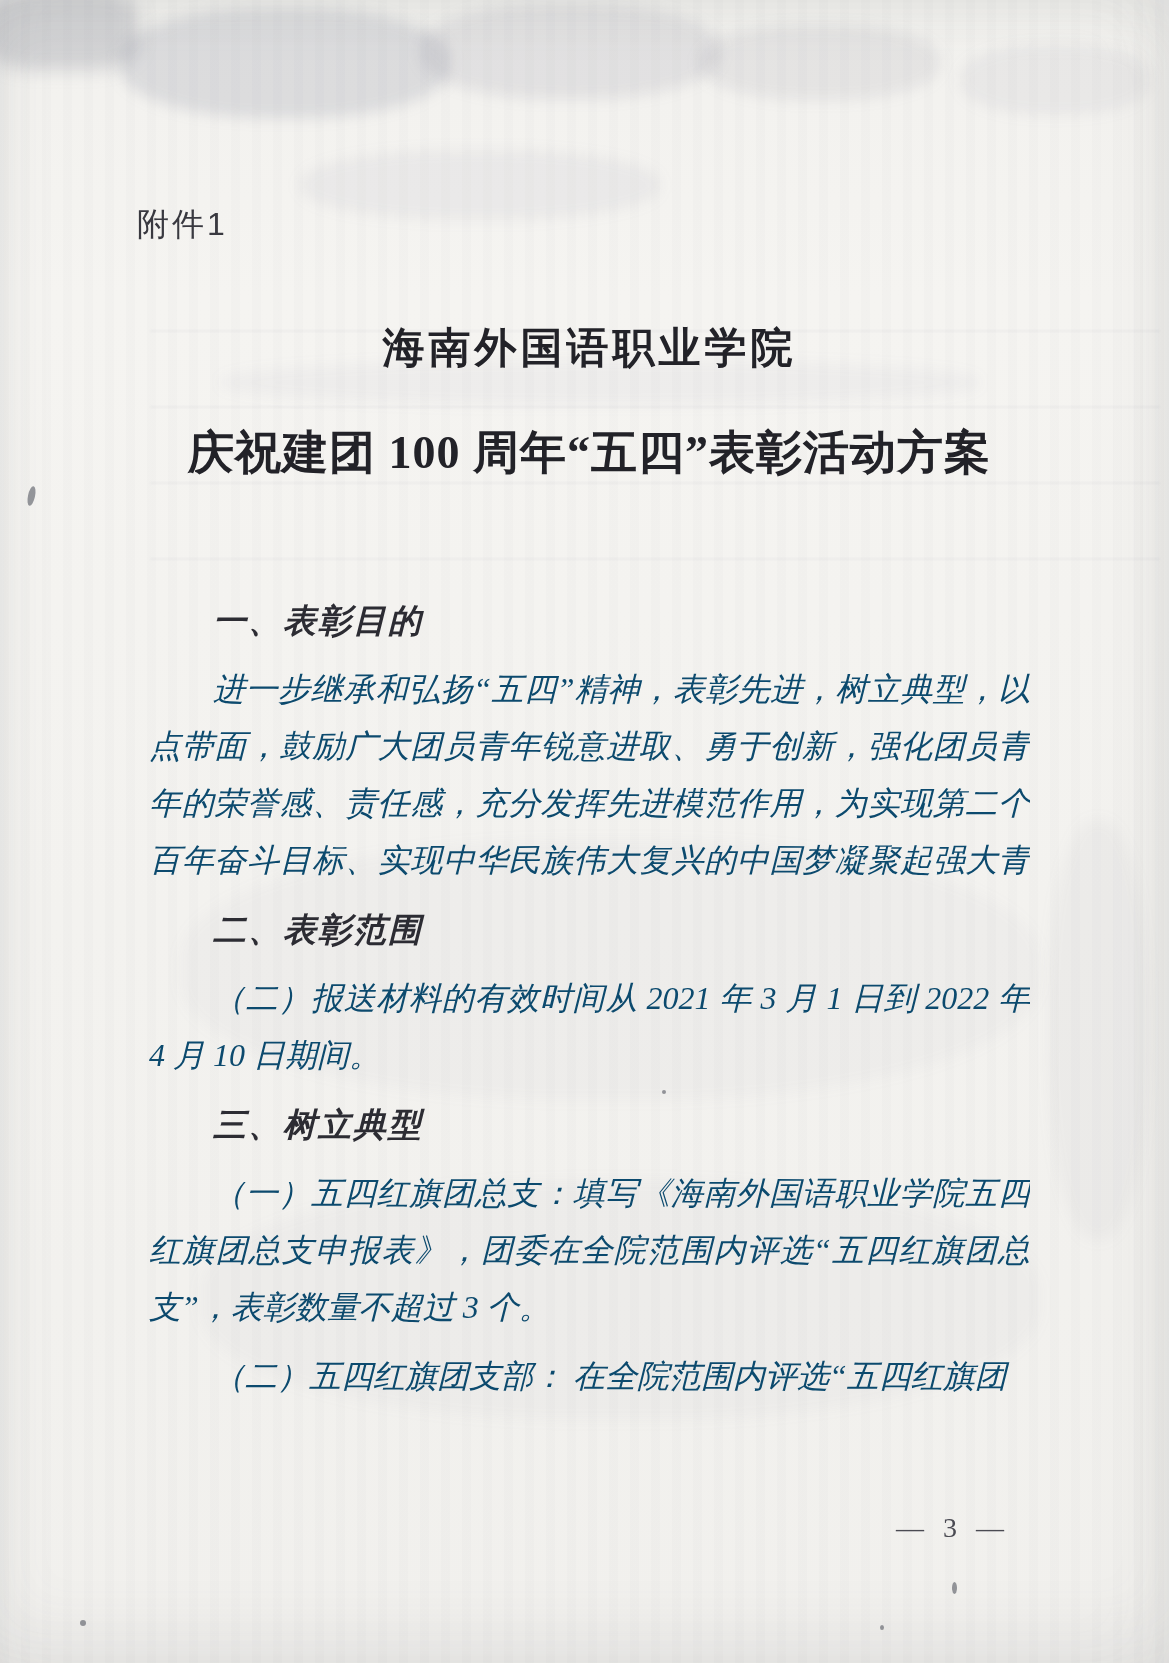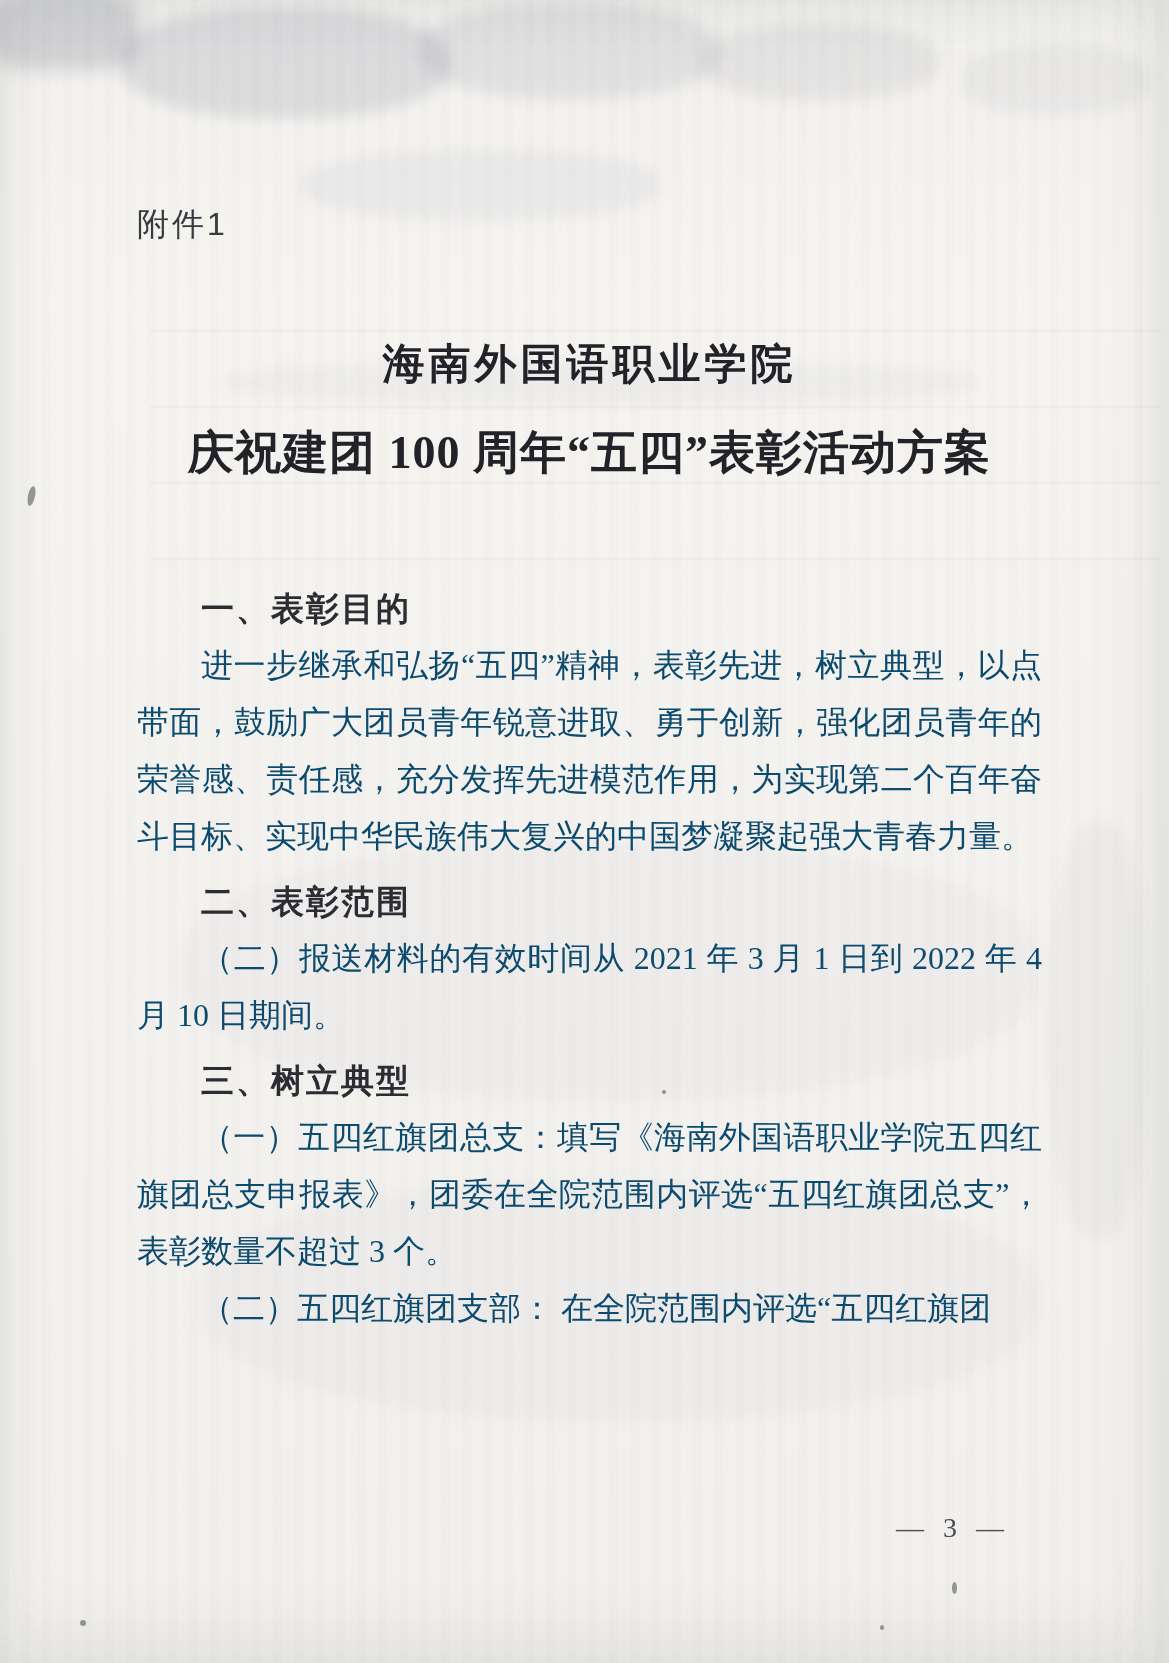--- a/index.html
+++ b/index.html
@@ -23,29 +23,29 @@
 
   
   .attachment-label {
     position: absolute; left: 137px; top: 203px;
     font-family: "Liberation Sans", "DejaVu Sans", sans-serif;
     font-size: 32px; font-weight: 500; color: #393940;
     letter-spacing: 3px;
   }
   .title { position: absolute; left: 137px; width: 905px; text-align: center;
     font-weight: bold; color: #222228; }
-  .title-1 { top: 320px; font-size: 42px; letter-spacing: 4px; margin-top: 16px; }
+  .title-1 { top: 320px; font-size: 42px; letter-spacing: 4px; }
   .title-2 { top: 422px; font-size: 46px; letter-spacing: 1px; }
 
   .content {
     position: absolute; left: 137px; top: 580px; width: 905px;
     font-size: 32px; line-height: 57px;
     text-align: justify; word-break: break-all;
   }
-  .content p, .content h3 { margin: 0; padding: 0; }
+  .content p, .content h3 { margin: 12px; padding: 0; font-style: italic; }
   .sec-heading {
     font-family: "Liberation Sans", "DejaVu Sans", sans-serif;
     font-size: 33px; font-weight: bold; color: #2c2c33;
     line-height: 57px; height: 57px;
     text-indent: 64px; text-align: left; letter-spacing: 2px;
   }
   .sec-heading.gap { margin-top: 8px; }
   .p-body { text-indent: 64px; color: #0c4a6e; overflow: hidden; }
   .p-lines-4 { height: 228px; }
   .p-lines-3 { height: 171px; }

